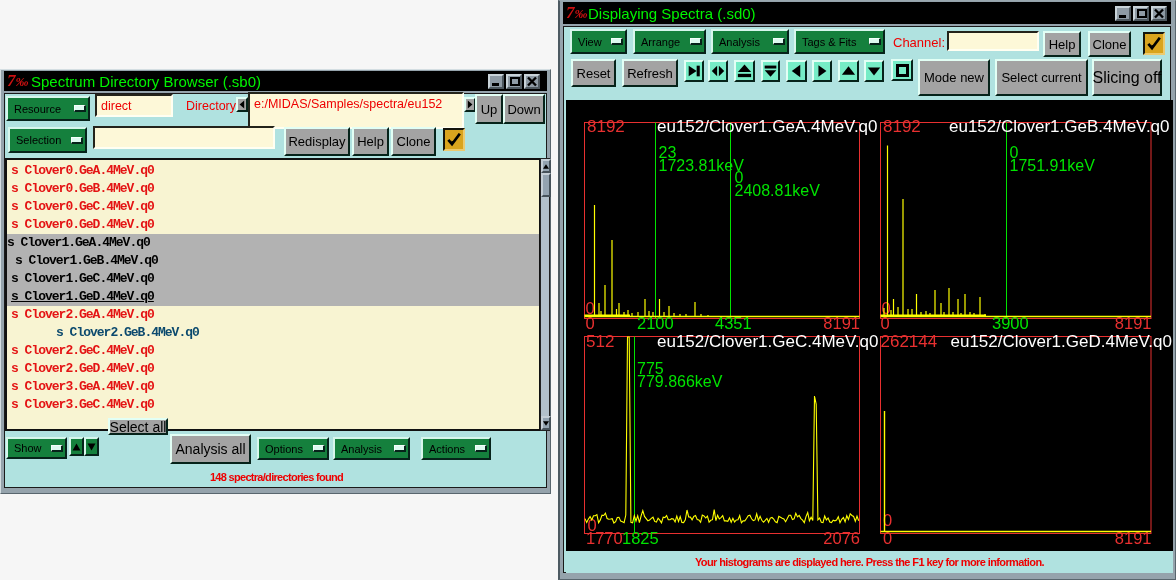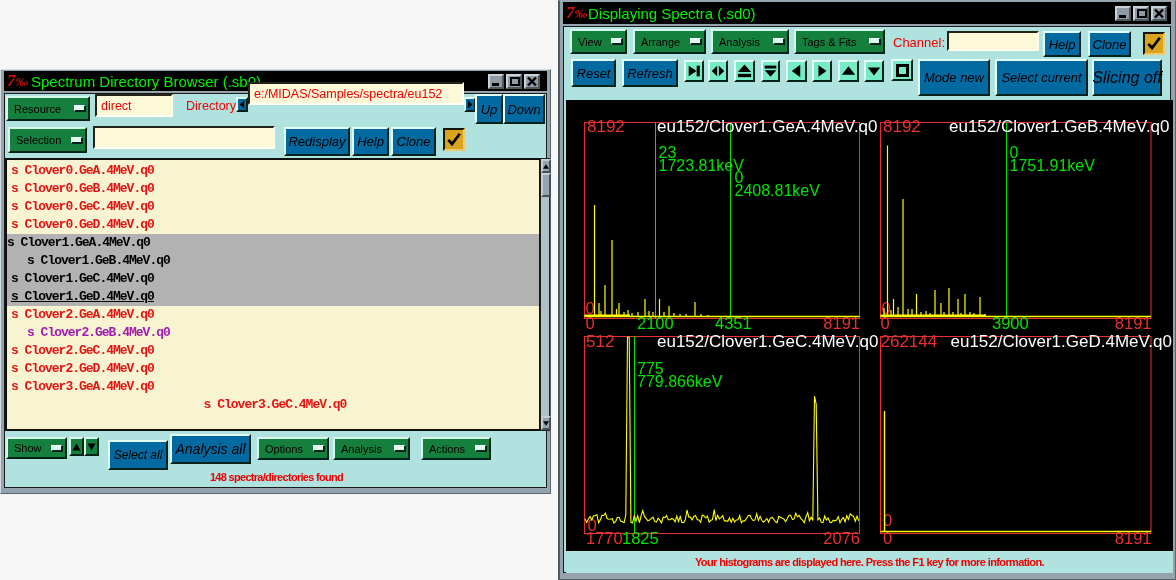--- a/index.html
+++ b/index.html
@@ -9,24 +9,24 @@
 .tb  { position:absolute; background:#000; color:#00f400; font-size:15px;
         overflow:hidden; white-space:nowrap; }
 .ct  { position:absolute; background:#b0e2e0; border:1px solid #1a1a1a; }
 .mb  { position:absolute; background:#15803d; color:#000; font-size:11px;
         border-top:2px solid #d7f6ec; border-left:2px solid #d7f6ec;
         border-right:2px solid #06231a; border-bottom:2px solid #06231a;
         display:flex; align-items:center; white-space:nowrap; }
 .dash { position:absolute; right:2px; top:50%; margin-top:-3.5px; width:12px; height:7px; background:#ddfaf0;
         border-right:2px solid #06231a; border-bottom:2px solid #06231a;
         border-top:1px solid #f4fffb; border-left:1px solid #f4fffb; }
-.pb  { position:absolute; background:#0369a1; color:#000;
+.pb  { position:absolute; background:#a3a3a3; color:#000;
         border-top:2px solid #e2fff5; border-left:2px solid #e2fff5;
         border-right:2px solid #06231a; border-bottom:2px solid #06231a;
-        display:flex; align-items:center; justify-content:center; white-space:nowrap;font-style:italic; }
+        display:flex; align-items:center; justify-content:center; white-space:nowrap; }
 .ib  { position:absolute; background:#76ecc6;
         border-top:2px solid #e2fff5; border-left:2px solid #e2fff5;
         border-right:2px solid #06231a; border-bottom:2px solid #06231a;
         display:flex; align-items:center; justify-content:center; }
 .en  { position:absolute; background:#fdf8d8; color:#ee0000; font-size:12.5px;
         border-top:2px solid #23231a; border-left:2px solid #23231a;
         border-right:2px solid #fffff2; border-bottom:2px solid #fffff2;
         line-height:20px; padding-left:4px; white-space:nowrap; overflow:hidden; }
 .ck  { position:absolute; background:#d9a41e;
         border-top:2px solid #14140c; border-left:2px solid #14140c;
@@ -62,21 +62,21 @@
     <span style="margin-left:6px">Resource</span>
     <span class="dash"></span>
   </div>
 <div class="en" style="left:95px;top:94px;width:78px;height:23px">direct</div>
 <div class="rl" style="left:186px;top:99px;font-size:12.5px">Directory</div>
 <div class="pb" style="left:236px;top:97px;width:12px;height:15px">
     <svg width="6" height="9" viewBox="0 0 6 9">
       <polygon points="5.2,0.5 5.2,8.5 0.6,4.5" fill="#000"></polygon>
     </svg>
   </div>
-<div class="en" style="left:248px;top:82px;width:216px;height:23px">e:/MIDAS/Samples/spectra/eu152</div>
+<div class="en" style="left:248px;top:92px;width:216px;height:37px">e:/MIDAS/Samples/spectra/eu152</div>
 <div class="pb" style="left:464px;top:97px;width:12px;height:15px">
     <svg width="6" height="9" viewBox="0 0 6 9">
       <polygon points="0.8,0.5 0.8,8.5 5.4,4.5" fill="#000"></polygon>
     </svg>
   </div>
 <div class="pb" style="left:475px;top:94px;width:28px;height:30px;font-size:13px">Up</div>
 <div class="pb" style="left:503px;top:94px;width:42px;height:30px;font-size:13px">Down</div>
 
 <div class="mb" style="left:8px;top:127px;width:79px;height:26px">
     <span style="margin-left:6px">Selection</span>
@@ -94,29 +94,29 @@
   </div>
 
 <div style="position:absolute;left:5px;top:158px;width:536px;height:273px;background:#f8f4d2;border:2px solid #111;
      font-family:'Liberation Mono',monospace;font-size:13px;font-weight:bold;letter-spacing:-1px;overflow:hidden">
   <div style="margin-top:2px">
       <div style="height:18px;line-height:18px;padding-left:4px;color:#e41414;">s Clover0.GeA.4MeV.q0</div>
       <div style="height:18px;line-height:18px;padding-left:4px;color:#e41414;">s Clover0.GeB.4MeV.q0</div>
       <div style="height:18px;line-height:18px;padding-left:4px;color:#e41414;">s Clover0.GeC.4MeV.q0</div>
       <div style="height:18px;line-height:18px;padding-left:4px;color:#e41414;">s Clover0.GeD.4MeV.q0</div>
       <div style="height:18px;line-height:18px;background:#b2b2b2;color:#000;">s Clover1.GeA.4MeV.q0</div>
-      <div style="height:18px;line-height:18px;padding-left:20px;background:#b2b2b2;color:#000;">s Clover1.GeB.4MeV.q0</div>
+      <div style="height:18px;line-height:18px;padding-left:8px;background:#b2b2b2;color:#000;">s Clover1.GeB.4MeV.q0</div>
       <div style="height:18px;line-height:18px;padding-left:4px;background:#b2b2b2;color:#000;">s Clover1.GeC.4MeV.q0</div>
       <div style="height:18px;line-height:18px;padding-left:4px;background:#b2b2b2;color:#000;text-decoration:underline;">s Clover1.GeD.4MeV.q0</div>
       <div style="height:18px;line-height:18px;padding-left:4px;color:#e41414;">s Clover2.GeA.4MeV.q0</div>
-      <div style="height:18px;line-height:18px;padding-left:20px;color:#a21caf;">s Clover2.GeB.4MeV.q0</div>
+      <div style="height:18px;line-height:18px;padding-left:9px;color:#0c4a6e;margin-left:40px;">s Clover2.GeB.4MeV.q0</div>
       <div style="height:18px;line-height:18px;padding-left:4px;color:#e41414;">s Clover2.GeC.4MeV.q0</div>
       <div style="height:18px;line-height:18px;padding-left:4px;color:#e41414;">s Clover2.GeD.4MeV.q0</div>
       <div style="height:18px;line-height:18px;padding-left:4px;color:#e41414;">s Clover3.GeA.4MeV.q0</div>
-      <div style="height:18px;line-height:18px;padding-left:4px;color:#e41414;text-align:center;">s Clover3.GeC.4MeV.q0</div>
+      <div style="height:18px;line-height:18px;padding-left:4px;color:#e41414;">s Clover3.GeC.4MeV.q0</div>
     </div>
 </div>
 
 <div style="position:absolute;left:540px;top:158px;width:10px;height:273px;background:#b2c0ca;border:1px solid #222">
   <div class="sb" style="left:0px;top:0px;width:10px;height:14px;display:flex;align-items:center;justify-content:center">
       <svg width="8" height="7" viewBox="0 0 8 7">
         <polygon points="4,0.5 8,6.5 0,6.5" fill="#000"></polygon>
       </svg>
     </div>
   <div class="sb" style="left:0px;top:14px;width:10px;height:24px"></div>
@@ -134,21 +134,21 @@
 <div class="mb" style="left:69px;top:437px;width:15px;height:19px;justify-content:center">
     <svg width="9" height="8" viewBox="0 0 9 8">
       <polygon points="4.5,0.5 8.5,7.5 0.5,7.5" fill="#000"></polygon>
     </svg>
   </div>
 <div class="mb" style="left:84px;top:437px;width:15px;height:19px;justify-content:center">
     <svg width="9" height="8" viewBox="0 0 9 8">
       <polygon points="4.5,7.5 8.5,0.5 0.5,0.5" fill="#000"></polygon>
     </svg>
   </div>
-<div class="pb" style="left:108px;top:440px;width:60px;height:30px;font-size:12px">Select all</div>
+<div class="pb" style="left:108px;top:418px;width:60px;height:17px;font-size:14px">Select all</div>
 <div class="pb" style="left:170px;top:434px;width:81px;height:30px;font-size:14px">Analysis all</div>
 <div class="mb" style="left:257px;top:437px;width:72px;height:23px">
     <span style="margin-left:6px">Options</span>
     <span class="dash"></span>
   </div>
 <div class="mb" style="left:333px;top:437px;width:77px;height:23px">
     <span style="margin-left:6px">Analysis</span>
     <span class="dash"></span>
   </div>
 <div class="mb" style="left:421px;top:437px;width:70px;height:23px">

